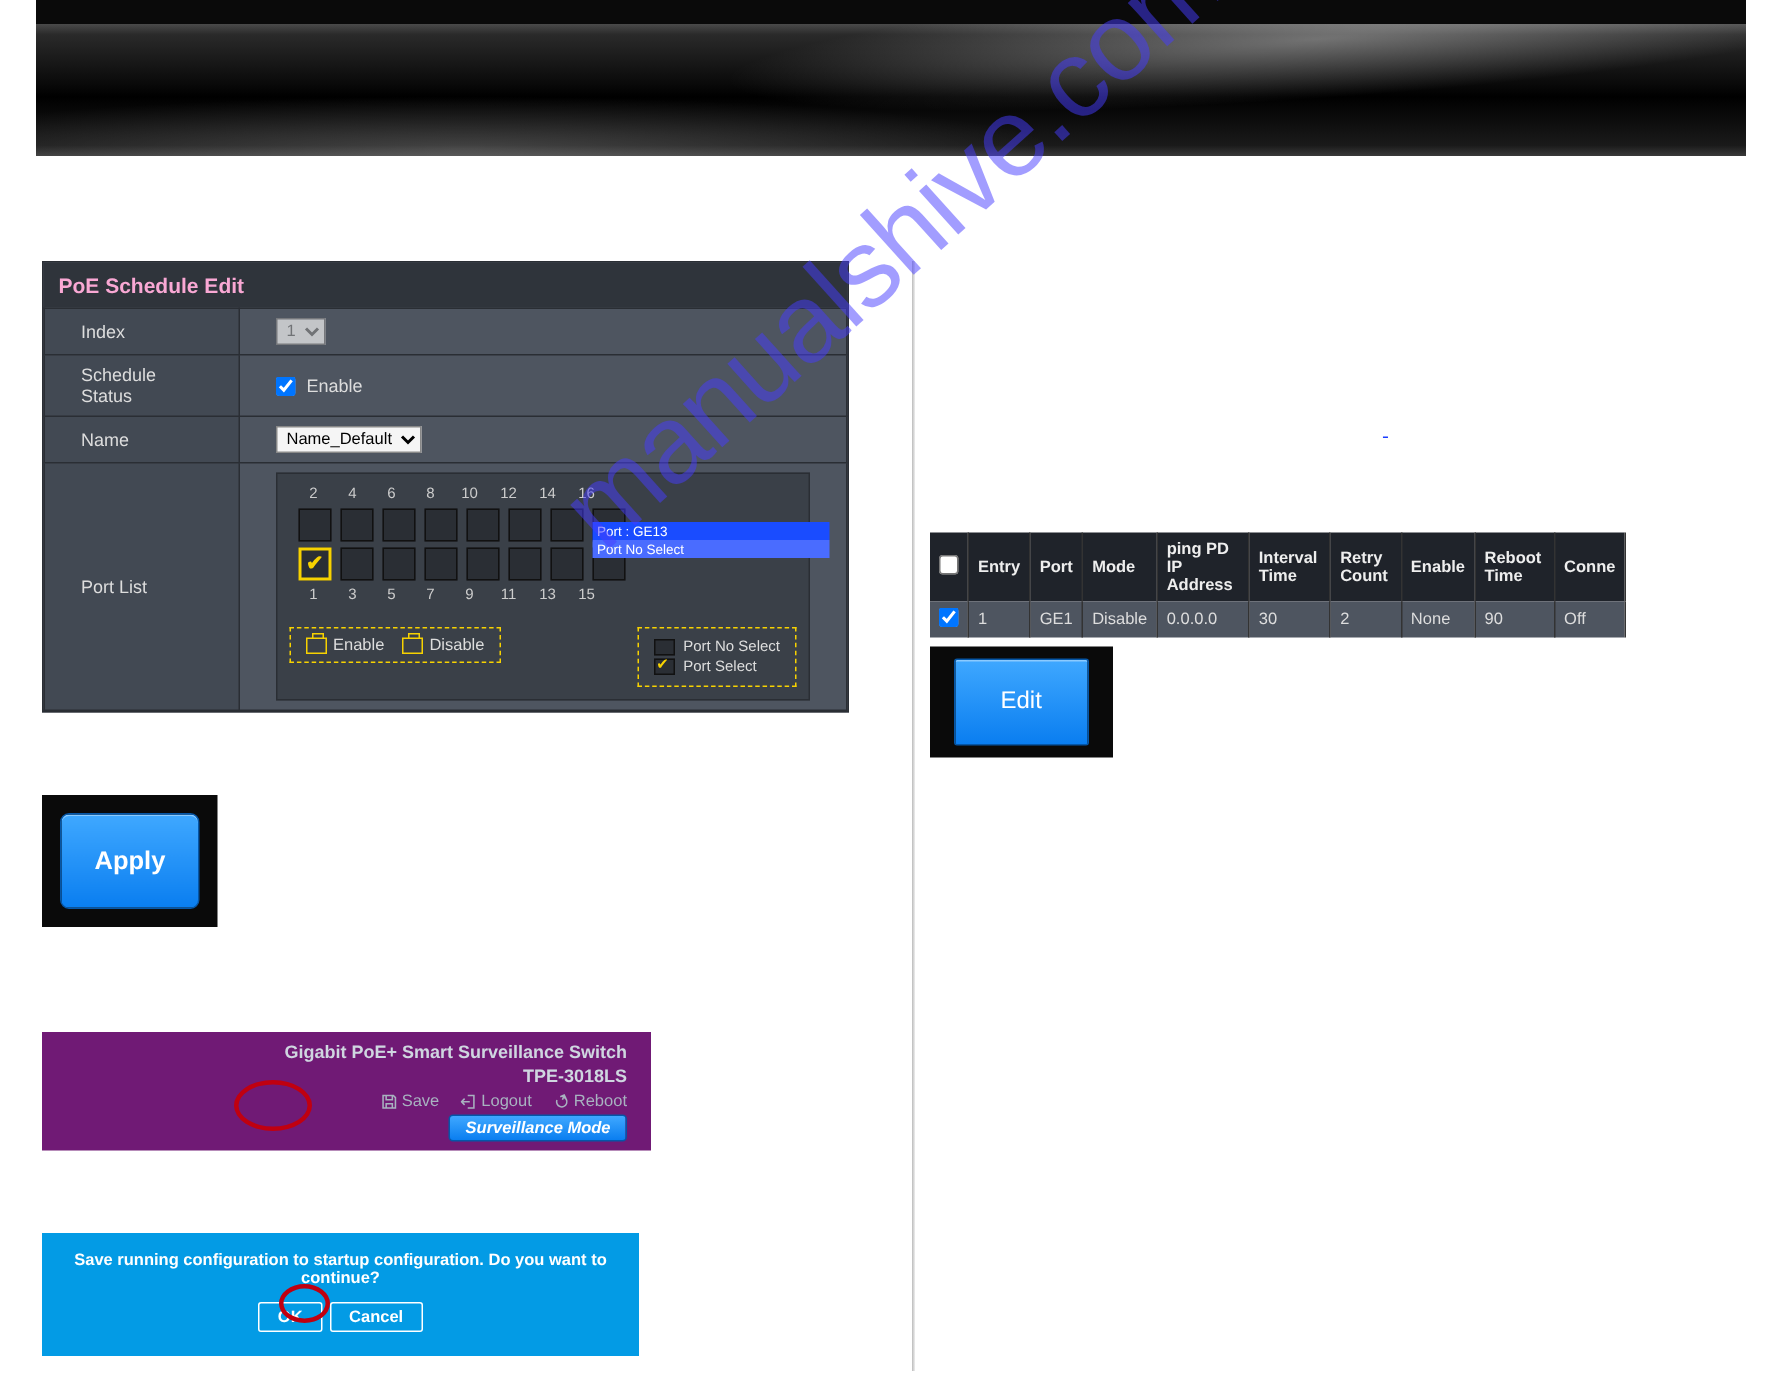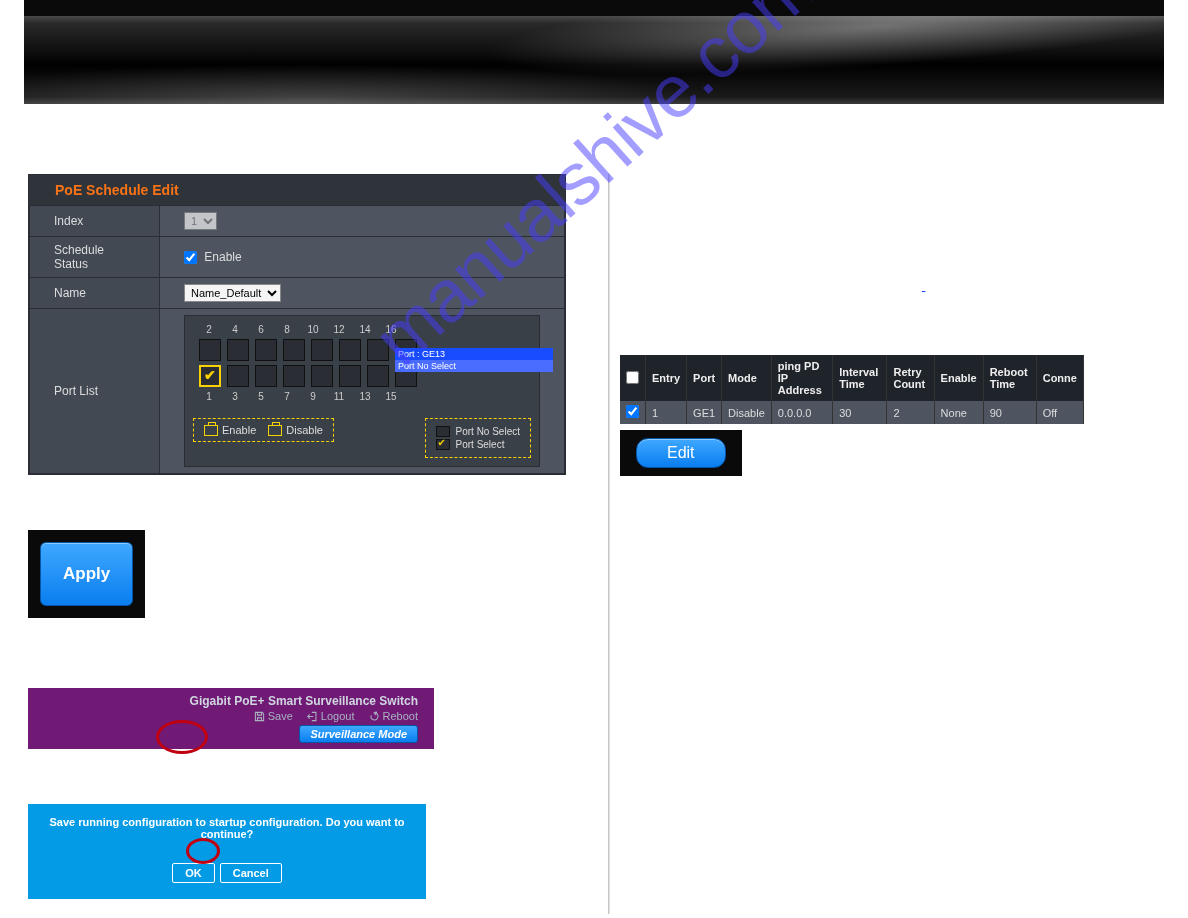--- a/index.html
+++ b/index.html
@@ -10,21 +10,21 @@
 .banner::before{content:"";position:absolute;top:-30px;left:40%;width:70%;height:80px;background:radial-gradient(ellipse at center,rgba(255,255,255,.35) 0%,rgba(255,255,255,0) 70%);transform:rotate(-4deg)}
 .banner::after{content:"";position:absolute;bottom:-30px;left:-10%;width:70%;height:70px;background:radial-gradient(ellipse at center,rgba(255,255,255,.18) 0%,rgba(255,255,255,0) 70%)}
 .cols{display:flex;padding:0 28px;margin-top:70px}
 .col{width:560px;position:relative}
 .col-left{margin-right:30px}
 .vdiv{width:2px;background:linear-gradient(90deg,#bbb,#eee);margin:0 12px;height:740px}
 .watermark{position:absolute;top:120px;left:0;right:0;text-align:center;font-size:74px;font-weight:500;color:rgba(70,60,255,.5);transform:rotate(-42deg);pointer-events:none;z-index:50;letter-spacing:-1px}
 
 
 .panel{background:#4e5560;border:1px solid #2a2e34;width:538px}
-.panel-title{background:#2f343b;color:#f97316;font-size:14px;font-weight:bold;padding:7px 26px}
+.panel-title{background:#2f343b;color:#f9a8d4;font-size:14px;font-weight:bold;padding:7px 10px}
 .panel table{border-collapse:collapse;width:100%}
 .panel td{border:1px solid #2a2e34;padding:6px 24px;color:#ddd;vertical-align:middle}
 .panel td.lbl{width:130px;background:#424953;font-size:12px}
 .panel select{background:#f5f5f5;border:1px solid #888;font-size:11px;padding:1px 2px}
 .panel input[type=checkbox]{vertical-align:middle}
 .cblabel{color:#ddd;margin-left:4px}
 .portbox{border:1px solid #2a2e34;background:#3a4048;padding:8px;position:relative}
 .port-row{display:flex;gap:14px;padding-left:10px}
 .port-row span{width:12px;text-align:center;color:#ccc;font-size:10px}
 .port-icons{display:flex;gap:6px;padding-left:6px;margin:4px 0}
@@ -52,31 +52,31 @@
 .save-shot{background:#701a75;width:406px;padding:6px 16px 6px 10px;margin-top:70px;color:#cfd6e0;text-align:right;position:relative}
 .save-shot .t1{font-size:12px;font-weight:bold;margin-bottom:2px}
 .save-shot .t2{font-size:12px;font-weight:bold;margin-bottom:4px}
 .save-shot .links{display:flex;gap:14px;justify-content:flex-end;align-items:center;font-size:11px}
 .save-shot .links span{display:flex;align-items:center;gap:3px;color:#a8b2c0}
 .circle-red{position:absolute;border:3px solid #c00010;border-radius:50%;pointer-events:none}
 .surv-btn{background:linear-gradient(180deg,#3fa8ff,#0a7ef0);border:1px solid #0556a7;border-radius:3px;padding:2px 10px;font-size:11px;font-style:italic;font-weight:bold;color:#fff;margin-top:3px;display:inline-block}
 
 
 .confirm{background:#039be5;color:#fff;width:398px;padding:12px 18px 16px;margin-top:55px;text-align:center;font-weight:bold;font-size:11px;position:relative}
-.confirm-btns{margin-top:23px;display:flex;gap:5px;justify-content:center}
+.confirm-btns{margin-top:10px;display:flex;gap:5px;justify-content:center}
 .confirm-btns button{background:#039be5;border:1px solid #fff;color:#fff;font-size:11px;font-weight:bold;padding:3px 12px;border-radius:2px}
 
 
 .prio-link{color:#1a3cff;text-decoration:underline;display:block;margin:105px 0 0 300px;width:230px;height:14px}
 .pd-table{width:464px;border-collapse:collapse;margin-top:62px;margin-left:-2px;font-size:11px}
 .pd-table th{background:#1f232a;color:#eee;padding:5px 6px;font-weight:bold;text-align:left;border-right:1px solid #333}
 .pd-table td{background:#4e5560;color:#ddd;padding:4px 6px;border-right:1px solid #333}
 .pd-table th:first-child,.pd-table td:first-child{width:22px;text-align:center}
 .edit-wrap{background:#0a0a0a;display:inline-block;padding:8px 16px;margin-top:6px;margin-left:-2px}
-.edit-btn{background:linear-gradient(180deg,#3fa8ff,#0a7ef0);color:#fff;font-size:16px;font-weight:500;border:1px solid #0556a7;border-radius:12px;padding:5px 30px;box-shadow:inset 0 1px 0 rgba(255,255,255,.4)}
+.edit-btn{background:linear-gradient(180deg,#3fa8ff,#0a7ef0);color:#fff;font-size:16px;font-weight:500;border:1px solid #0556a7;border-radius:2px;padding:19px 30px;box-shadow:inset 0 1px 0 rgba(255,255,255,.4)}
 .ico{width:11px;height:11px;display:inline-block}
 </style>
 </head>
 <body>
 
 <div class="page">
   <div class="top-bar"></div>
   <div class="banner"></div>
 
   <div class="watermark">manualshive.com</div>
@@ -189,20 +189,21 @@
         </tbody>
           </table>
       </div>
 
       <div class="apply-wrap">
         <button class="apply-btn">Apply</button>
       </div>
 
       <div class="save-shot">
         <div class="t1">Gigabit PoE+ Smart Surveillance Switch</div>
+        <div class="t2">TPE-3018LS</div>
         <div class="links">
           <span>
               <svg class="ico" viewBox="0 0 16 16">
                 <path fill="none" stroke="#a8b2c0" stroke-width="1.5" d="M2 2h10l2 2v10H2z M5 2v4h6V2 M5 14v-4h6v4"></path>
               </svg>
               <span>Save</span>
             </span>
           <span>
               <svg class="ico" viewBox="0 0 16 16">
                 <path fill="none" stroke="#a8b2c0" stroke-width="1.5" d="M7 2h6v12H7 M9 8H1 M4 5l-3 3 3 3"></path>

